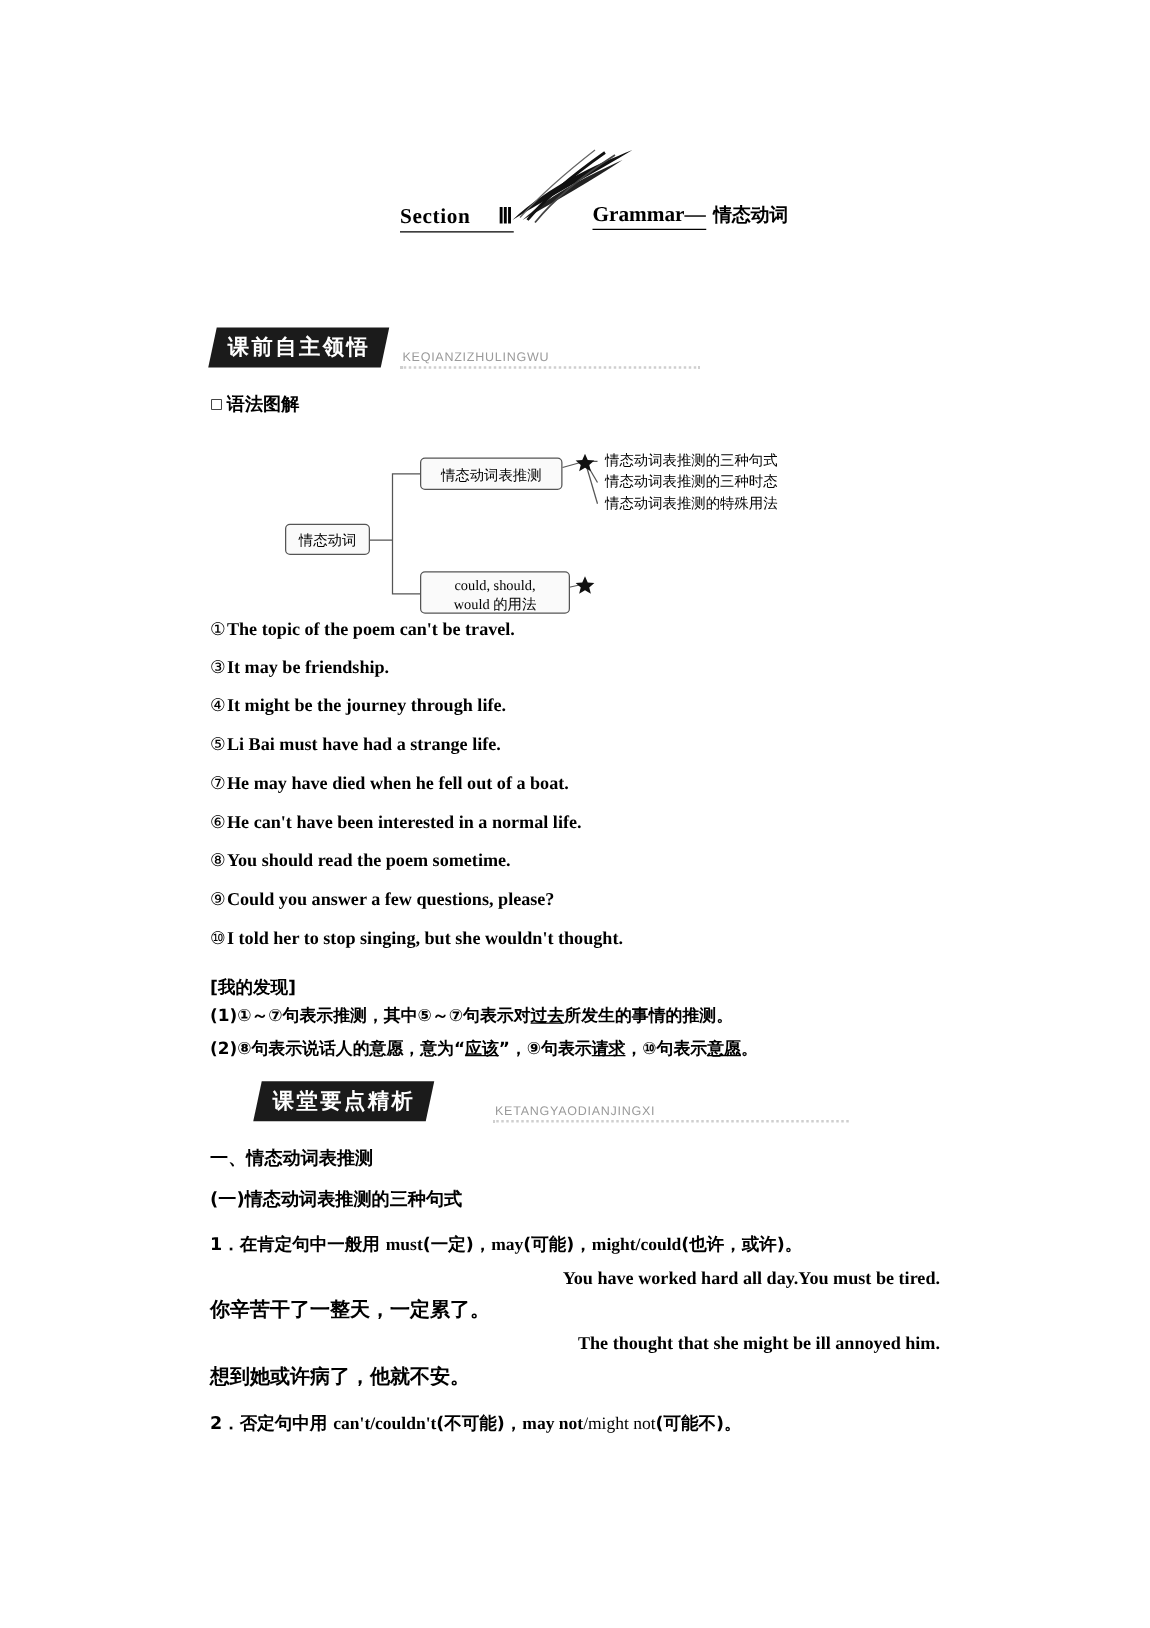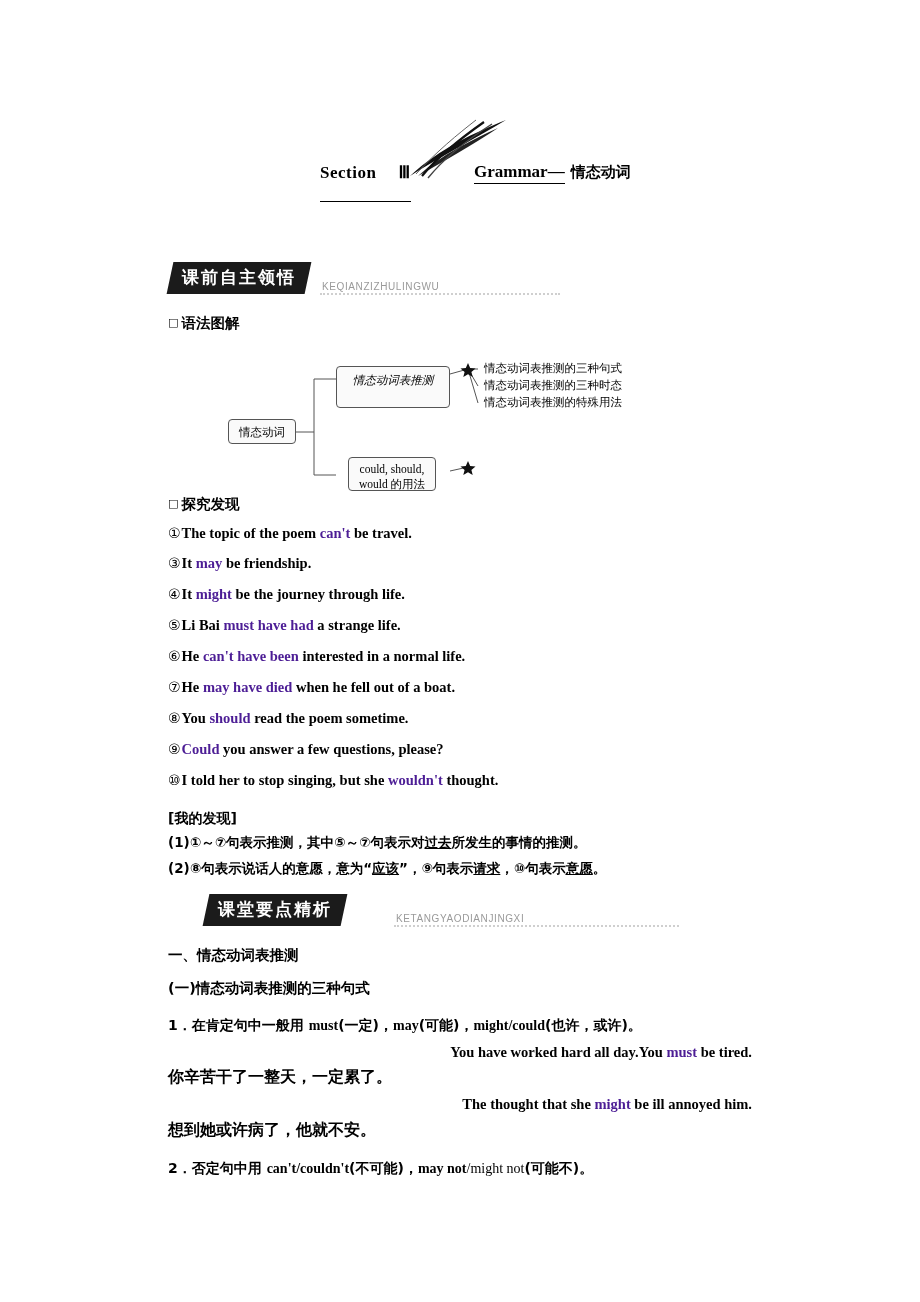--- a/index.html
+++ b/index.html
@@ -30,21 +30,21 @@
     margin-top: 118px;
   }
   .section-label {
     position: absolute;
     left: 152px;
     top: 44px;
     font-size: 17px;
     font-weight: bold;
     letter-spacing: 0.5px;
     border-bottom: 1.5px solid #000;
-    padding-bottom: 18px;
+    padding-bottom: 2px;
   }
   .section-number {
     margin-left: 22px;
   }
   .grammar-label {
     position: absolute;
     left: 306px;
     top: 44px;
     font-size: 17px;
     font-weight: bold;
@@ -157,21 +157,21 @@
     margin: 0;
     padding: 7.5px 0 7.5px 0;
     line-height: 1.1;
   }
   .ex-line .num {
     font-family: "DejaVu Sans", sans-serif;
     font-weight: normal;
     font-size: 14px;
     padding-right: 1px;
   }
-  .red { color: #4c1d95; }
+  .red { color: #000000; }
 
   
   .find-head {
     font-family: "DejaVu Sans", sans-serif;
     font-weight: bold;
     font-size: 14px;
     margin-top: 14px;
     margin-bottom: 2px;
   }
   .find-line {
@@ -260,41 +260,38 @@
       <path d="M282 35 L300 30" stroke="#555" stroke-width="1" fill="none"></path>
       <path d="M300 30 L310 30" stroke="#555" stroke-width="1" fill="none"></path>
       <path d="M300 30 L310 47" stroke="#555" stroke-width="1" fill="none"></path>
       <path d="M300 30 L310 64" stroke="#555" stroke-width="1" fill="none"></path>
       <path d="M282 132 L300 128" stroke="#555" stroke-width="1" fill="none"></path>
       <polygon points="300,24 302.2,29 307.5,29.4 303.4,32.9 304.7,38 300,35.2 295.3,38 296.6,32.9 292.5,29.4 297.8,29" fill="#111"></polygon>
       <polygon points="300,122 302.2,127 307.5,127.4 303.4,130.9 304.7,136 300,133.2 295.3,136 296.6,130.9 292.5,127.4 297.8,127" fill="#111"></polygon>
     </svg>
 
     <div class="dbox" style="left:60px; top:80px; width:68px; height:25px; line-height:19px;">情态动词</div>
-    <div class="dbox" style="left:168px; top:27px; width:114px; height:42px; line-height:20px;font-style:italic;">情态动词表推测</div>
-    <div class="dbox eng" style="left:168px; top:118px; width:88px; height:34px; line-height:15px; padding-top:4px;margin-left:12px;">
+    <div class="dbox" style="left:168px; top:27px; width:114px; height:26px; line-height:20px;">情态动词表推测</div>
+    <div class="dbox eng" style="left:168px; top:118px; width:120px; height:34px; line-height:15px; padding-top:4px;">
       <span>could, should,</span><br>
       <span>would 的用法</span>
     </div>
     <div class="dtext" style="left:316px; top:22px;">情态动词表推测的三种句式</div>
     <div class="dtext" style="left:316px; top:39px;">情态动词表推测的三种时态</div>
     <div class="dtext" style="left:316px; top:56px;">情态动词表推测的特殊用法</div>
   </div>
 
-  <div class="subhead" style="margin-top:6px;">
-    <span class="sq">□</span><span>探究发现</span>
-  </div>
 
   <div>
     <p class="ex-line"><span class="num">①</span><span>The topic of the poem </span><span class="red">can't</span><span> be travel.</span></p>
     <p class="ex-line"><span class="num">③</span><span>It </span><span class="red">may</span><span> be friendship.</span></p>
     <p class="ex-line"><span class="num">④</span><span>It </span><span class="red">might</span><span> be the journey through life.</span></p>
     <p class="ex-line"><span class="num">⑤</span><span>Li Bai </span><span class="red">must have had</span><span> a strange life.</span></p>
+    <p class="ex-line"><span class="num">⑦</span><span>He </span><span class="red">may have died</span><span> when he fell out of a boat.</span></p>
     <p class="ex-line"><span class="num">⑥</span><span>He </span><span class="red">can't have been</span><span> interested in a normal life.</span></p>
-    <p class="ex-line"><span class="num">⑦</span><span>He </span><span class="red">may have died</span><span> when he fell out of a boat.</span></p>
     <p class="ex-line"><span class="num">⑧</span><span>You </span><span class="red">should</span><span> read the poem sometime.</span></p>
     <p class="ex-line"><span class="num">⑨</span><span></span><span class="red">Could</span><span> you answer a few questions, please?</span></p>
     <p class="ex-line"><span class="num">⑩</span><span>I told her to stop singing, but she </span><span class="red">wouldn't</span><span> thought.</span></p>
   </div>
 
   <div class="find-head">[我的发现]</div>
   <div class="find-line">
     <span>(1)①～⑦句表示推测，其中⑤～⑦句表示对</span><span class="u">过去</span><span>所发生的事情的推测。</span>
   </div>
   <div class="find-line">

